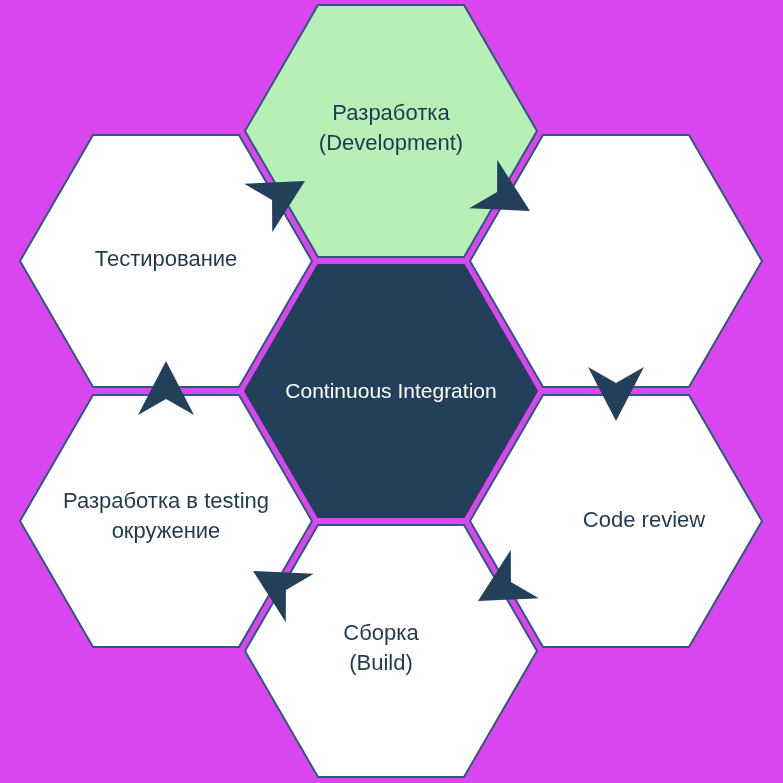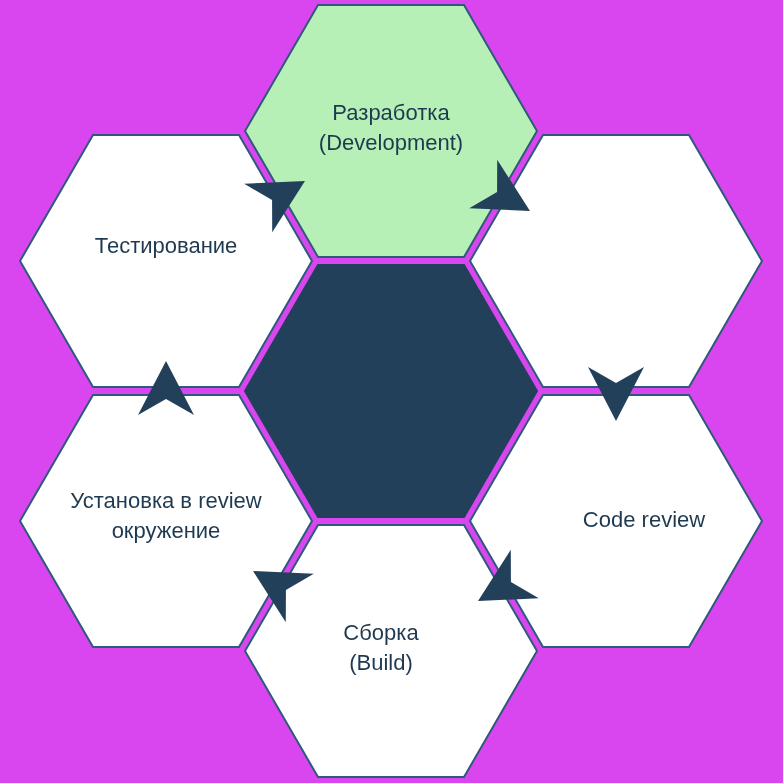--- a/index.html
+++ b/index.html
@@ -73,19 +73,20 @@
 
   <div class="label" style="left:391px;top:128px;">Разработка
 (Development)</div>
 
 
   <div class="label" style="left:644px;top:520px;">Code review</div>
 
   <div class="label" style="left:381px;top:648px;">Сборка
 (Build)</div>
 
-  <div class="label" style="left:166px;top:516px;">Установка в review
+  <div class="label" style="left:166px;top:516px;">Разработка в testing
 окружение</div>
 
-  <div class="label" style="left:166px;top:246px;">Тестирование</div>
+  <div class="label" style="left:166px;top:259px;">Тестирование</div>
 
+  <div class="label label-center" style="left:391px;top:391px;">Continuous Integration</div>
 
 </div>
 
 </body></html>

